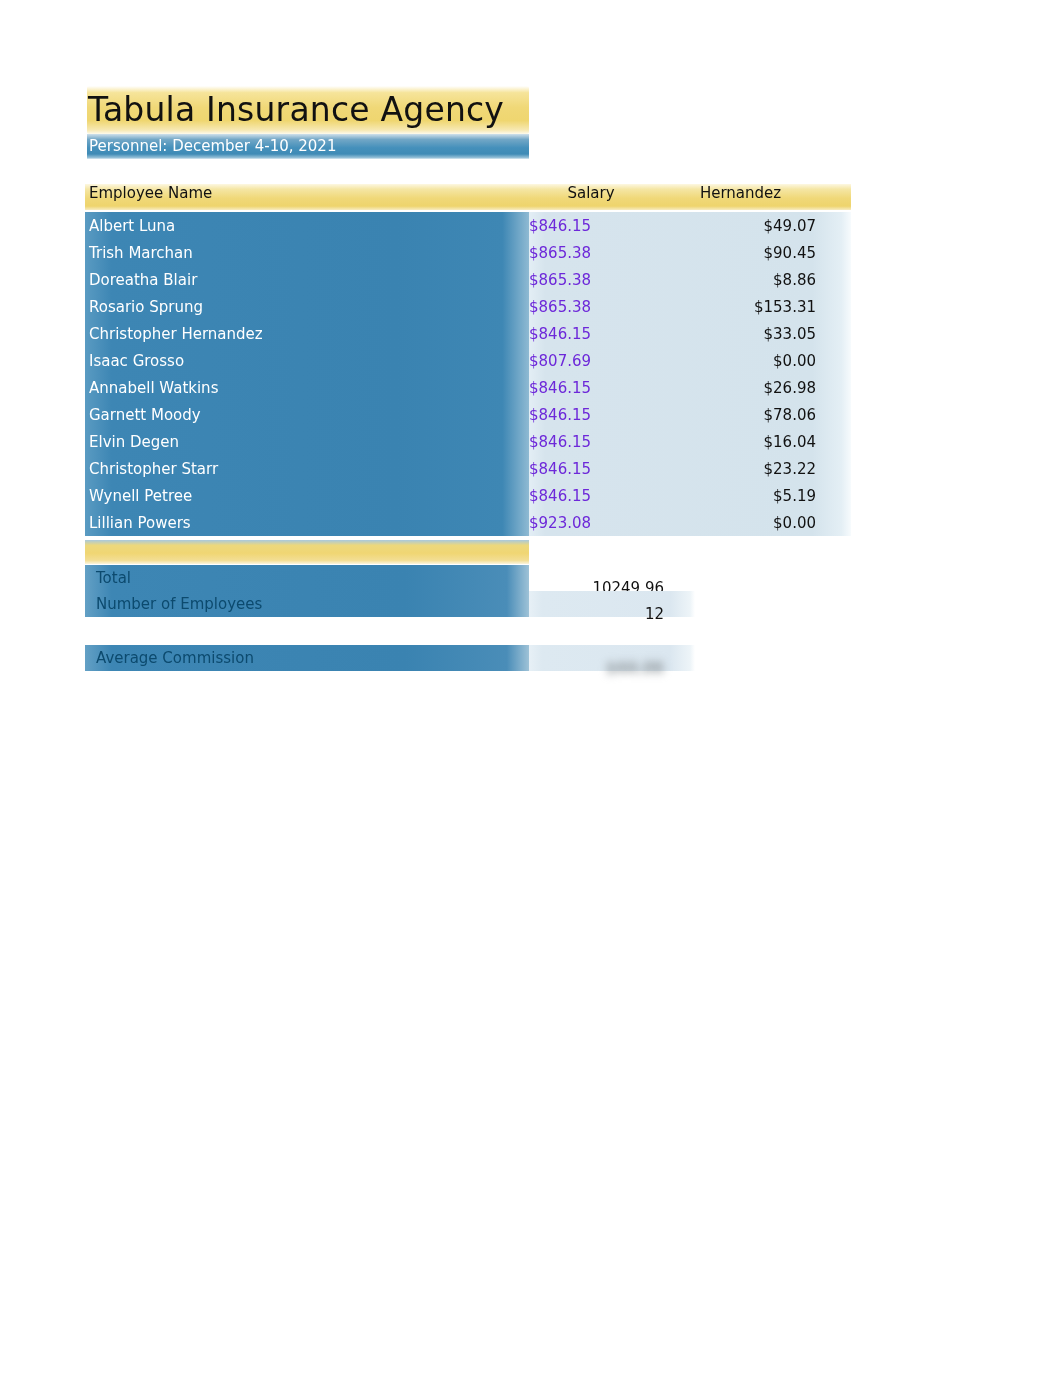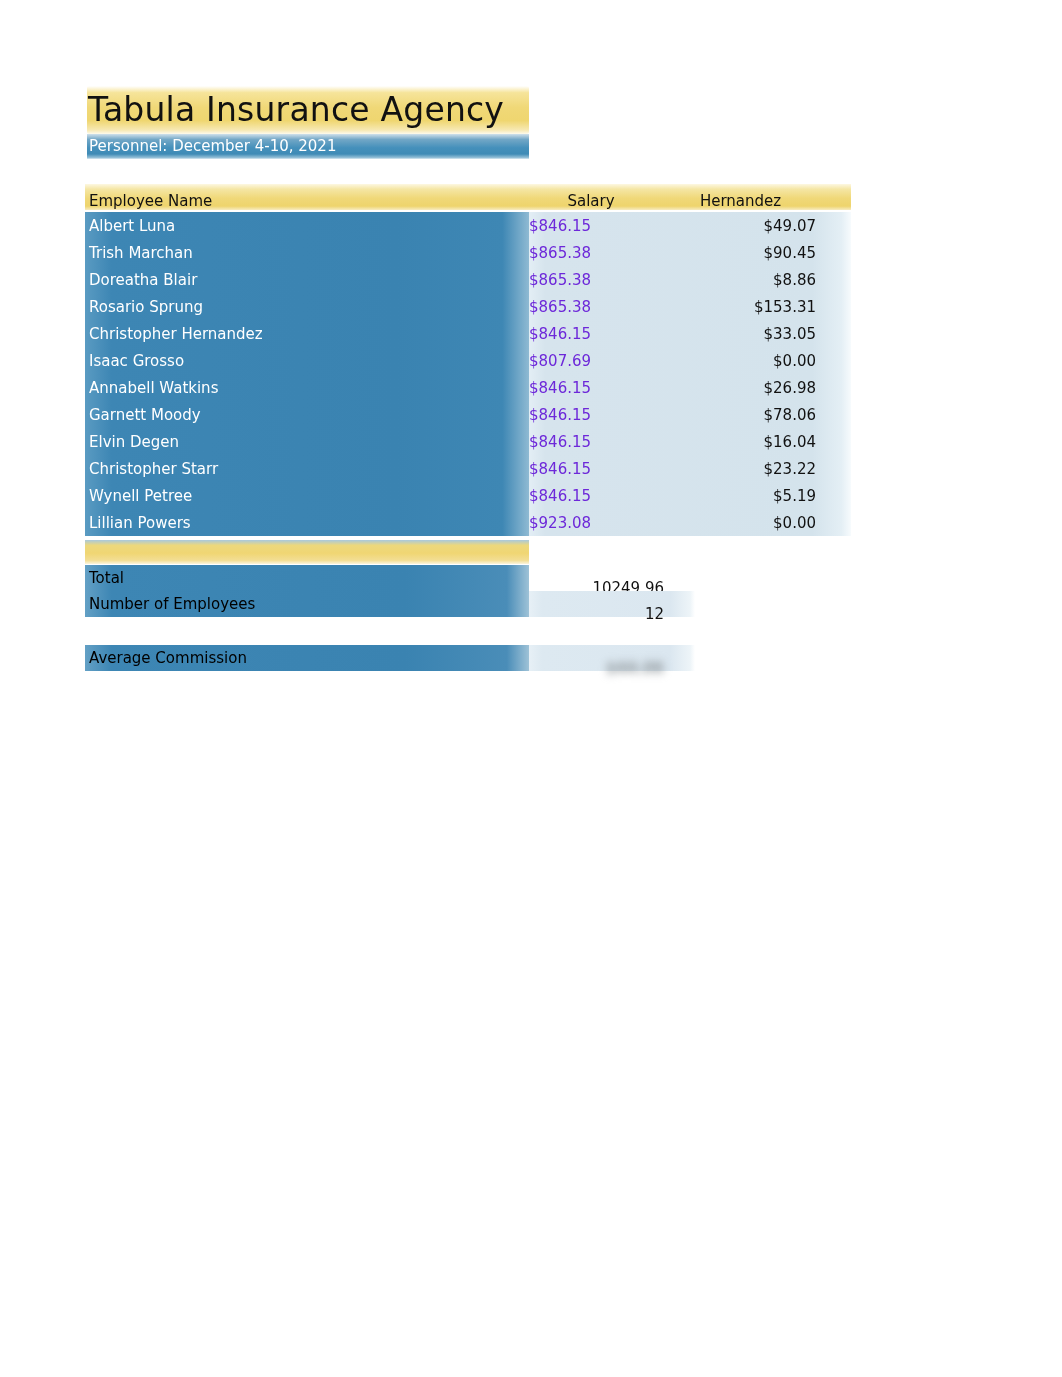--- a/index.html
+++ b/index.html
@@ -102,21 +102,21 @@
         #fdf8e2 0%, #f5e6a4 20%, #f0d878 55%, #eed46d 85%, #f8ecc2 100%);
     filter: blur(0.5px);
   }
   .hdr-row {
     position: absolute;
     left: 85px;
     top: 184px;
     width: 766px;
     height: 26px;
     display: flex;
-    align-items: flex-end;
+    align-items: flex-start;
     font-size: 15px;
     color: #111111;
   }
 
   
   .names-block {
     position: absolute;
     left: 85px;
     top: 212px;
     width: 444px;
@@ -221,23 +221,23 @@
     position: absolute;
     left: 85px;
     width: 766px;
     height: 26px;
     display: flex;
     align-items: center;
     font-size: 15px;
   }
   .sum-label {
     width: 463px;
-    padding-left: 4px;
-    box-sizing: border-box;
-    color: #000000;
+    padding-left: 11px;
+    box-sizing: border-box;
+    color: #0c4a6e;
     white-space: nowrap;
   }
   .sum-value {
     width: 124px;
     text-align: right;
     padding-right: 8px;
     box-sizing: border-box;
     color: #111111;
     white-space: nowrap;
     margin-top: 19px;

